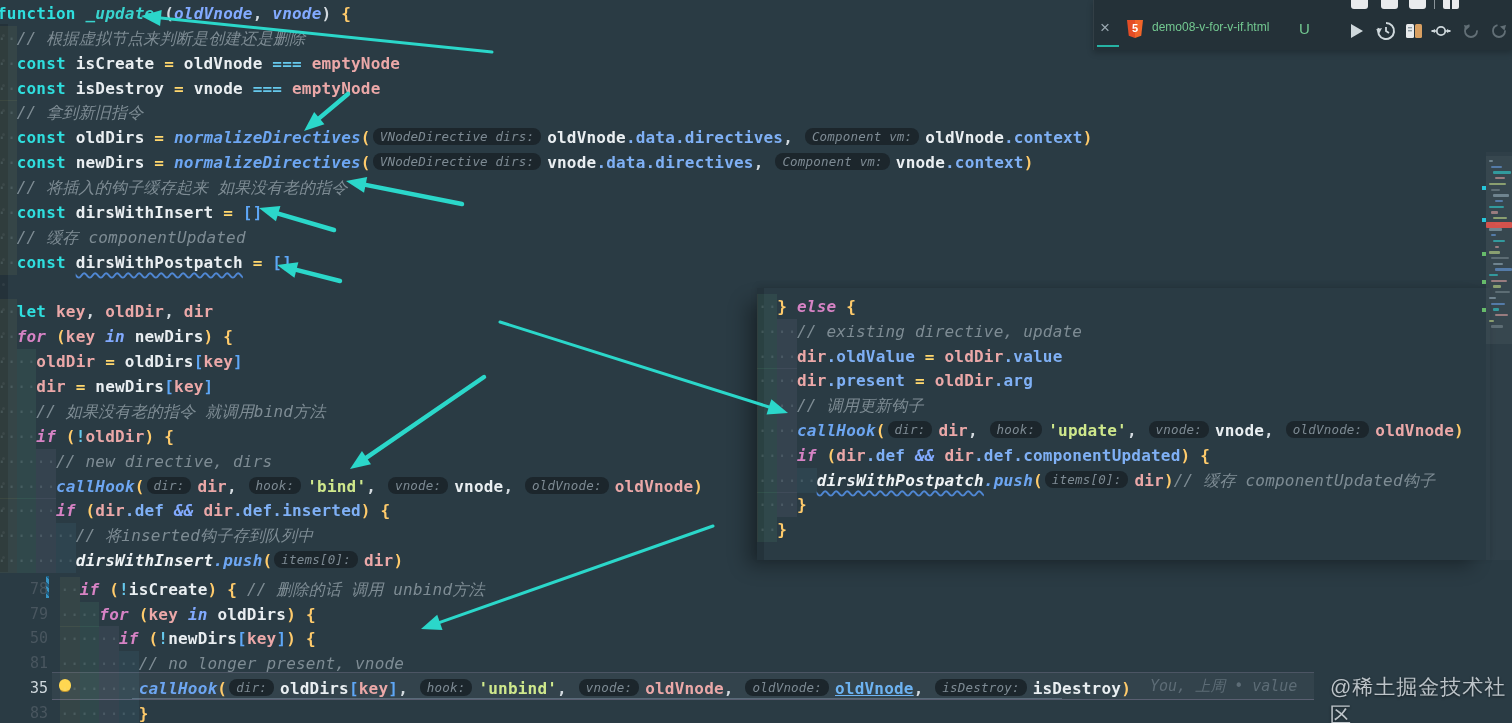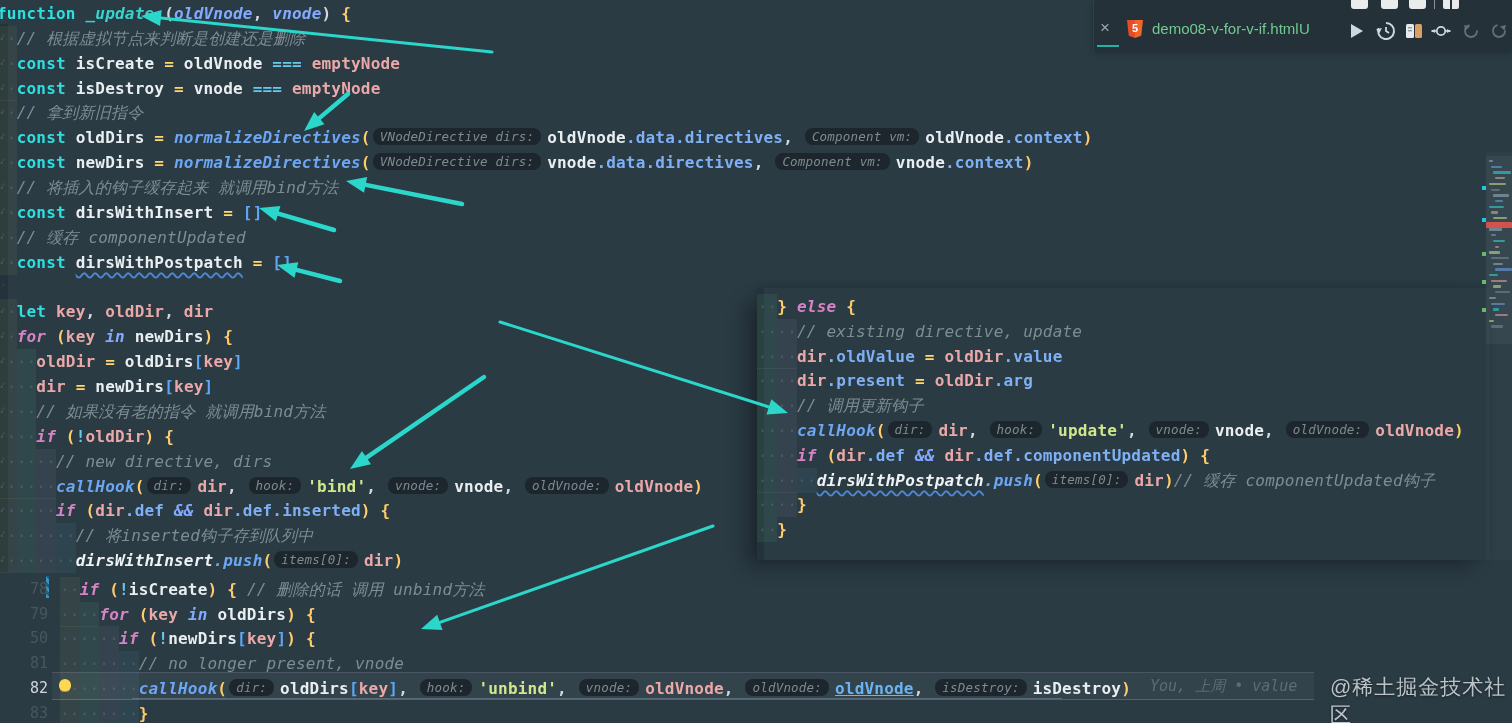--- a/index.html
+++ b/index.html
@@ -57,21 +57,21 @@
   
   #tabbar{position:absolute;left:1093px;top:0;width:419px;height:50px;background:#243138;
           border-left:1px solid rgba(255,255,255,.07);box-shadow:0 3px 6px rgba(0,0,0,.22);}
   #tab-close{position:absolute;left:6px;top:18px;color:#9aa8b0;font-size:17px;cursor:pointer;
              font-family:"Liberation Sans",sans-serif;}
   #tab-underline{position:absolute;left:3px;top:45px;width:22px;height:2px;background:#26b3a4;}
   #html-icon{position:absolute;left:33px;top:20px;width:16px;height:18px;background:linear-gradient(90deg,#e44d26 50%,#f16529 50%);
              clip-path:polygon(0 0,100% 0,89% 88%,50% 100%,11% 88%);color:#fff;font-size:11px;font-weight:bold;
              text-align:center;line-height:17px;font-family:"Liberation Sans",sans-serif;}
   #tab-name{position:absolute;left:58px;top:20px;font-family:"Liberation Sans",sans-serif;
-            font-size:15px;color:#73c991;}
+            font-size:12px;color:#73c991;}
   #tab-dirty{position:absolute;left:205px;top:20px;font-family:"Liberation Sans",sans-serif;
              font-size:15px;color:#73c991;}
   .tb-icon{position:absolute;top:21px;width:20px;height:20px;}
   .tb-dim{opacity:.45;}
   
   .win-ic{position:absolute;top:-4px;width:17px;height:13px;background:#e9ebed;border-radius:3px;}
   #win-sep{position:absolute;top:0px;left:340px;width:1px;height:9px;background:#8a949a;}
   .win-grid{position:absolute;top:-4px;left:349px;width:16px;height:13px;
             background:conic-gradient(#e9ebed 0 25%,transparent 0 50%,#e9ebed 0 75%,transparent 0) ,#e9ebed;
             background:linear-gradient(#e9ebed,#e9ebed);border-radius:2px;}
@@ -127,21 +127,21 @@
       <div class="code-line" style="left: -3px; top: 50.74px;"><span class="ws">··</span><span class="k1">const </span><span class="v">isCreate </span><span class="eq">= </span><span class="v">oldVnode </span><span class="cm">=== </span><span class="r">emptyNode</span></div>
       <div class="stripe" style="left: -3px; top: 75.61px; width: 19.66px; background: rgba(255, 255, 120, 0.055);"></div>
       <div class="code-line" style="left: -3px; top: 75.61px;"><span class="ws">··</span><span class="k1">const </span><span class="v">isDestroy </span><span class="eq">= </span><span class="v">vnode </span><span class="cm">=== </span><span class="r">emptyNode</span></div>
       <div class="stripe" style="left: -3px; top: 100.48px; width: 19.66px; background: rgba(255, 255, 120, 0.055);"></div>
       <div class="code-line" style="left: -3px; top: 100.48px;"><span class="ws">··</span><span class="c">// 拿到新旧指令</span></div>
       <div class="stripe" style="left: -3px; top: 125.35px; width: 19.66px; background: rgba(255, 255, 120, 0.055);"></div>
       <div class="code-line" style="left: -3px; top: 125.35px;"><span class="ws">··</span><span class="k1">const </span><span class="v">oldDirs </span><span class="eq">= </span><span class="f">normalizeDirectives</span><span class="pn">(</span><span class="chip">VNodeDirective dirs:</span><span class="v">oldVnode</span><span class="p">.data.directives</span><span class="pr">, </span><span class="chip">Component vm:</span><span class="v">oldVnode</span><span class="p">.context</span><span class="pn">)</span></div>
       <div class="stripe" style="left: -3px; top: 150.22px; width: 19.66px; background: rgba(255, 255, 120, 0.055);"></div>
       <div class="code-line" style="left: -3px; top: 150.22px;"><span class="ws">··</span><span class="k1">const </span><span class="v">newDirs </span><span class="eq">= </span><span class="f">normalizeDirectives</span><span class="pn">(</span><span class="chip">VNodeDirective dirs:</span><span class="v">vnode</span><span class="p">.data.directives</span><span class="pr">, </span><span class="chip">Component vm:</span><span class="v">vnode</span><span class="p">.context</span><span class="pn">)</span></div>
       <div class="stripe" style="left: -3px; top: 175.09px; width: 19.66px; background: rgba(255, 255, 120, 0.055);"></div>
-      <div class="code-line" style="left: -3px; top: 175.09px;"><span class="ws">··</span><span class="c">// 将插入的钩子缓存起来 就调用bind方法</span></div>
+      <div class="code-line" style="left: -3px; top: 175.09px;"><span class="ws">··</span><span class="c">// 将插入的钩子缓存起来 如果没有老的指令</span></div>
       <div class="stripe" style="left: -3px; top: 199.96px; width: 19.66px; background: rgba(255, 255, 120, 0.055);"></div>
       <div class="code-line" style="left: -3px; top: 199.96px;"><span class="ws">··</span><span class="k1">const </span><span class="v">dirsWithInsert </span><span class="eq">= </span><span class="br">[]</span></div>
       <div class="stripe" style="left: -3px; top: 224.83px; width: 19.66px; background: rgba(255, 255, 120, 0.055);"></div>
       <div class="code-line" style="left: -3px; top: 224.83px;"><span class="ws">··</span><span class="c">// 缓存 componentUpdated</span></div>
       <div class="stripe" style="left: -3px; top: 249.7px; width: 19.66px; background: rgba(255, 255, 120, 0.055);"></div>
       <div class="code-line" style="left: -3px; top: 249.7px;"><span class="ws">··</span><span class="k1">const </span><span class="v wavy">dirsWithPostpatch</span><span class="pr"> </span><span class="eq">= </span><span class="br">[]</span></div>
       <div class="code-line" style="left: -3px; top: 274.57px;"></div>
       <div class="stripe" style="left: -3px; top: 299.44px; width: 19.66px; background: rgba(255, 255, 120, 0.055);"></div>
       <div class="code-line" style="left: -3px; top: 299.44px;"><span class="ws">··</span><span class="k1">let </span><span class="r">key</span><span class="pr">, </span><span class="r">oldDir</span><span class="pr">, </span><span class="r">dir</span></div>
       <div class="stripe" style="left: -3px; top: 324.31px; width: 19.66px; background: rgba(255, 255, 120, 0.055);"></div>
@@ -195,21 +195,21 @@
       <div class="stripe" style="left: 60px; top: 651.1px; width: 19.66px; background: rgba(255, 255, 120, 0.055);"></div>
       <div class="stripe" style="left: 79.66px; top: 651.1px; width: 19.66px; background: rgba(130, 255, 170, 0.07);"></div>
       <div class="stripe" style="left: 99.32px; top: 651.1px; width: 19.66px; background: rgba(200, 190, 230, 0.07);"></div>
       <div class="stripe" style="left: 118.98px; top: 651.1px; width: 19.66px; background: rgba(120, 225, 255, 0.06);"></div>
       <div class="num" style="left: 14px; top: 651.1px;">81</div>
       <div class="code-line" style="left: 60px; top: 651.1px;"><span class="ws">········</span><span class="c">// no longer present, vnode</span></div>
       <div class="stripe" style="left: 60px; top: 675.8px; width: 19.66px; background: rgba(255, 255, 120, 0.055);"></div>
       <div class="stripe" style="left: 79.66px; top: 675.8px; width: 19.66px; background: rgba(130, 255, 170, 0.07);"></div>
       <div class="stripe" style="left: 99.32px; top: 675.8px; width: 19.66px; background: rgba(200, 190, 230, 0.07);"></div>
       <div class="stripe" style="left: 118.98px; top: 675.8px; width: 19.66px; background: rgba(120, 225, 255, 0.06);"></div>
-      <div class="num active" style="left: 14px; top: 675.8px;">82</div>
+      <div class="num active" style="left: 14px; top: 675.8px;">35</div>
       <div class="code-line" style="left: 60px; top: 675.8px;"><span class="ws">········</span><span class="f">callHook</span><span class="pn">(</span><span class="chip">dir:</span><span class="v">oldDirs</span><span class="br">[</span><span class="r">key</span><span class="br">]</span><span class="pr">, </span><span class="chip">hook:</span><span class="s">'unbind'</span><span class="pr">, </span><span class="chip">vnode:</span><span class="r">oldVnode</span><span class="pr">, </span><span class="chip">oldVnode:</span><span class="lk">oldVnode</span><span class="pr">, </span><span class="chip">isDestroy:</span><span class="v">isDestroy</span><span class="pn">)</span></div>
       <div class="stripe" style="left: 60px; top: 700.5px; width: 19.66px; background: rgba(255, 255, 120, 0.055);"></div>
       <div class="stripe" style="left: 79.66px; top: 700.5px; width: 19.66px; background: rgba(130, 255, 170, 0.07);"></div>
       <div class="stripe" style="left: 99.32px; top: 700.5px; width: 19.66px; background: rgba(200, 190, 230, 0.07);"></div>
       <div class="stripe" style="left: 118.98px; top: 700.5px; width: 19.66px; background: rgba(120, 225, 255, 0.06);"></div>
       <div class="num" style="left: 14px; top: 700.5px;">83</div>
       <div class="code-line" style="left: 60px; top: 700.5px;"><span class="ws">········</span><span class="pn">}</span></div>
     </div>
 
   <div id="panel">

